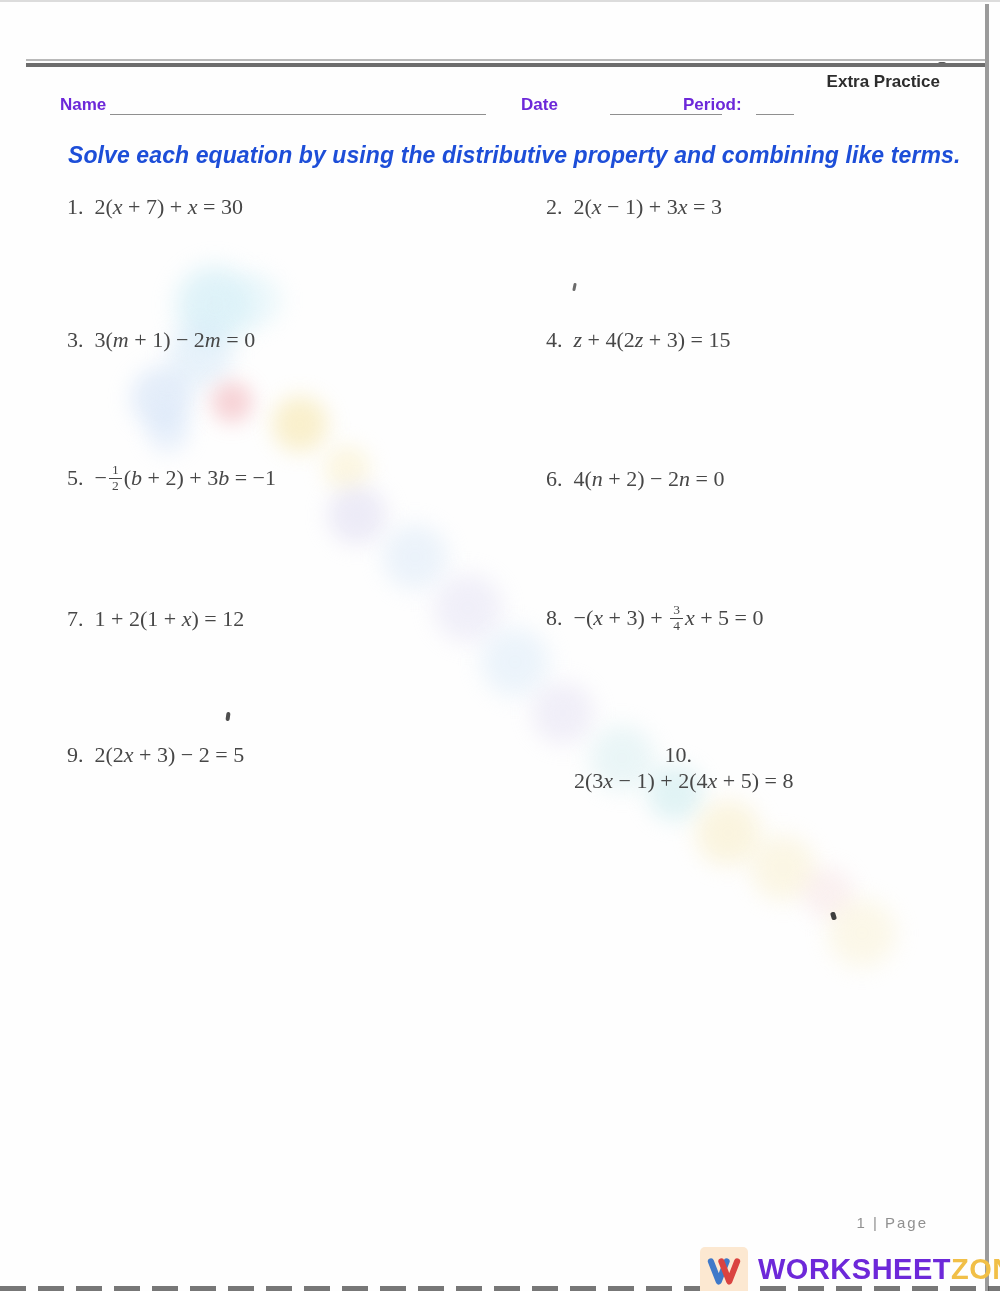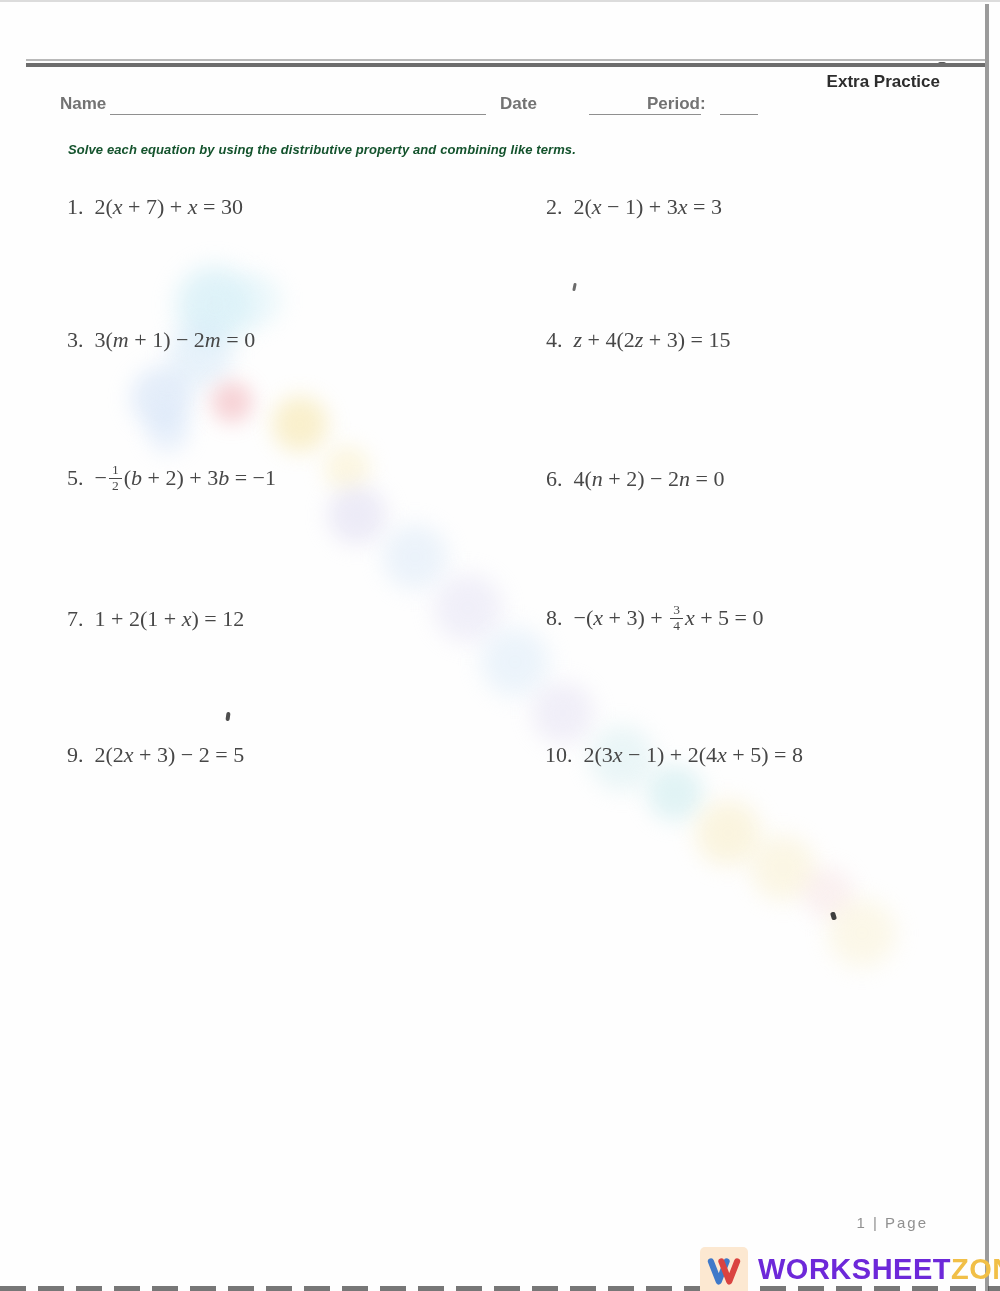--- a/index.html
+++ b/index.html
@@ -14,44 +14,44 @@
   .smudge{position:absolute;border-radius:50%;filter:blur(9px);}
   .stray-mark{position:absolute;border-radius:2px;z-index:2;}
   
   .title{position:absolute;left:0;top:30px;width:100%;text-align:center;z-index:2;
         font-family:"Liberation Serif",serif;font-size:22px;color:#2e2e2e;letter-spacing:.3px;}
   .rule{position:absolute;left:26px;top:59px;width:962px;z-index:2;}
   .rule-a{height:2px;background:#b9b9b9;}
   .rule-b{height:4px;background:#6d6d6d;margin-top:2px;}
   .badge{position:absolute;right:60px;top:72px;z-index:2;font-size:17px;font-weight:700;color:#2d2d2d;}
   
-  .field{position:absolute;top:94px;display:flex;align-items:flex-start;z-index:2;
-        font-size:17px;font-weight:600;color:#737373;}
+  .field{position:absolute;top:94px;display:flex;align-items:center;z-index:2;
+        font-size:17px;font-weight:600;color:#6d28d9;}
   .field .blank{display:inline-block;border-bottom:1.6px solid #8f8f8f;height:20px;margin-left:4px;}
   .f-name{left:60px;}  .f-name .blank{width:376px;}
-  .f-date{left:500px;gap:48px;} .f-date .blank{width:112px;}
-  .f-period{left:647px;} .f-period .blank{width:38px;margin-left:14px;}
+  .f-date{left:521px;gap:48px;} .f-date .blank{width:112px;}
+  .f-period{left:683px;} .f-period .blank{width:38px;margin-left:14px;}
   .instruction{position:absolute;left:68px;top:142px;z-index:2;margin:0;
-        font-size:13px;font-weight:700;font-style:italic;color:#14532d;letter-spacing:.1px;}
+        font-size:23px;font-weight:700;font-style:italic;color:#1d4ed8;letter-spacing:.1px;}
   
   .problem{position:absolute;display:flex;align-items:center;z-index:2;
         font-family:"Liberation Serif",serif;font-size:22px;color:#474747;}
   .pnum{margin-right:11px;}
   .eq{display:inline-flex;align-items:center;}
   .eq > span{white-space:pre;}
   .eq .var{font-style:italic;}
   .frac{display:inline-flex;flex-direction:column;align-items:center;
         font-size:13.5px;line-height:1.1;margin:0 2px;}
   .fnum{border-bottom:1.3px solid currentColor;padding:0 3px;}
   .fden{padding:0 3px;}
   .p1{left:67px;top:194px;}  .p2{left:546px;top:194px;}
   .p3{left:67px;top:327px;}  .p4{left:546px;top:327px;}
   .p5{left:67px;top:455px;height:46px;} .p6{left:546px;top:466px;}
   .p7{left:67px;top:606px;}  .p8{left:546px;top:595px;height:46px;}
-  .p9{left:67px;top:742px;}  .p10{left:545px;top:742px;}
+  .p9{left:67px;top:742px;}  .p10{left:574px;top:742px;flex-direction:column;}
   
   .page-number{position:absolute;right:72px;top:1214px;z-index:2;
         font-size:15px;color:#909090;letter-spacing:2px;}
   .brand{position:absolute;left:700px;top:1247px;z-index:6;display:flex;align-items:flex-start;cursor:pointer;}
   .brand-icon{width:48px;height:48px;border-radius:5px;display:flex;align-items:center;justify-content:center;}
   .brand-words{margin-left:10px;margin-top:6px;font-size:29px;font-weight:700;letter-spacing:.5px;white-space:nowrap;}
 </style>
 </head>
 <body>
 

